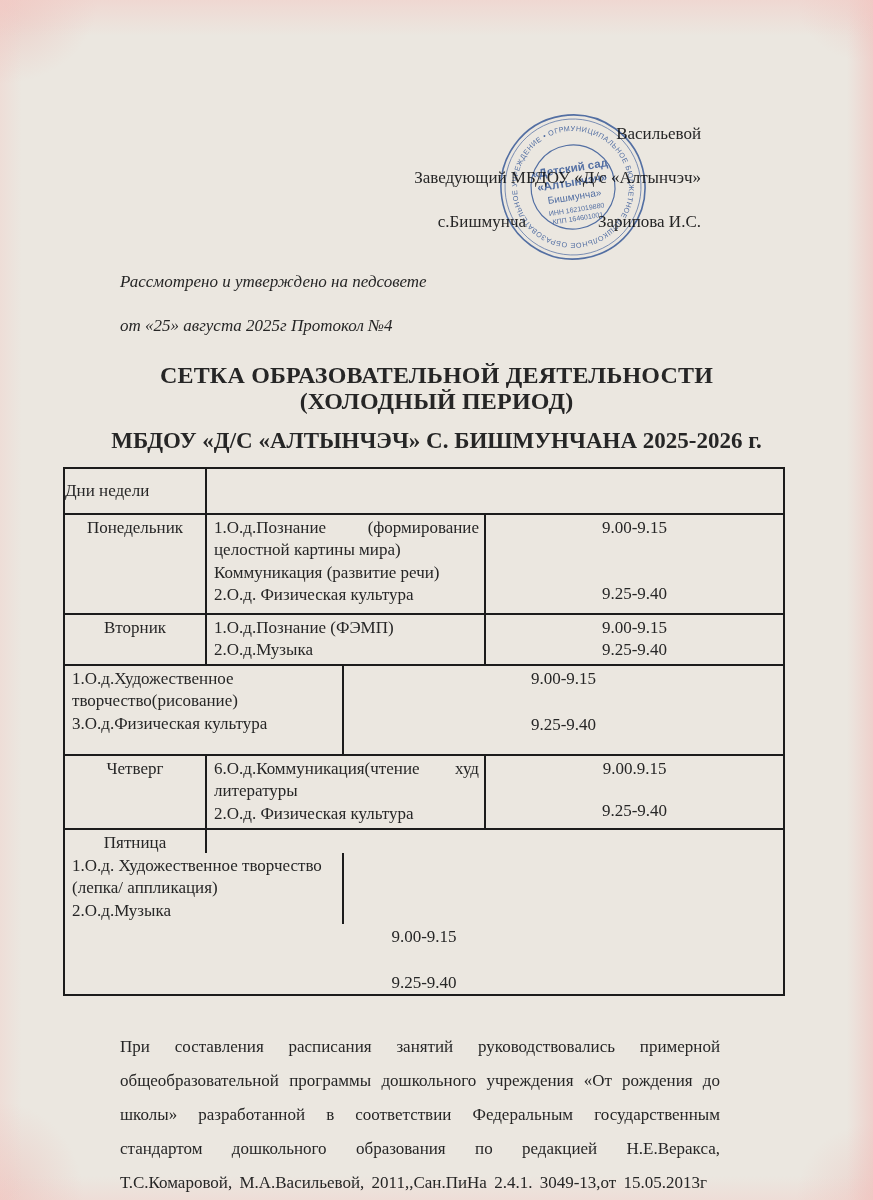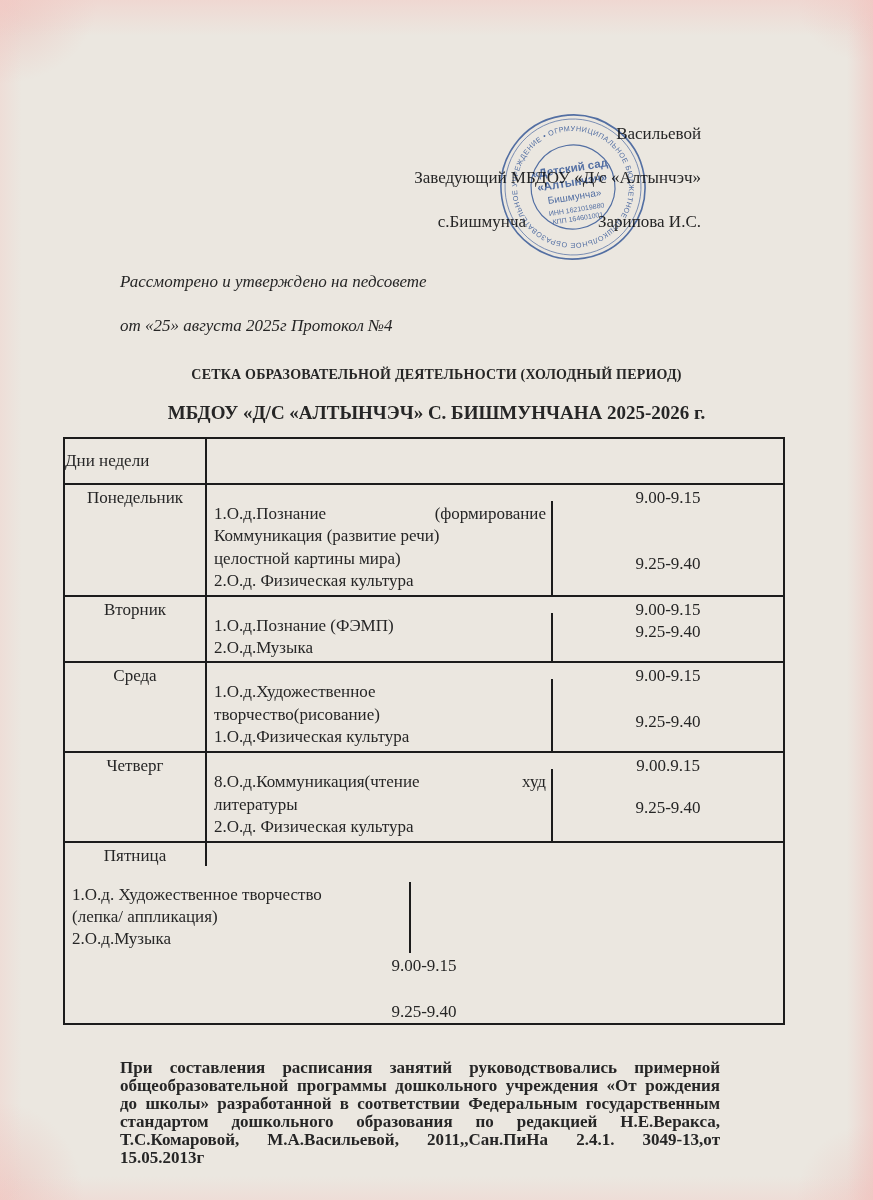--- a/index.html
+++ b/index.html
@@ -27,25 +27,25 @@
   
   .approve{ text-align:right; padding-right:172px; line-height:44px; }
   .sig-gap{display:inline-block;width:72px;}
 
   
   .reviewed{ margin:16px 0 0 120px; line-height:44px;font-style:italic; }
 
   
   .title{
     margin:14px auto 0; max-width:560px;
-    font-weight:bold; text-align:center; font-size:14px; line-height:26px;
+    font-weight:bold; text-align:center; font-size:24px; line-height:26px;
     letter-spacing:.2px;
   }
   .subtitle{
-    margin:14px auto 0; font-weight:bold; text-align:center; font-size:19px;
+    margin:14px auto 0; font-weight:bold; text-align:center; font-size:23px;
   }
 
   
   .table{
     width:718px; margin:13px 0 0 63px;
     border:2px solid #1c1c1c;
     background:transparent;
   }
   .t-header{display:flex; border-bottom:2px solid #1c1c1c; min-height:44px;}
   .th-day{
@@ -55,38 +55,38 @@
   .th-group{flex:1; display:flex; align-items:center; justify-content:center; position:relative;}
   .pen-mark{position:absolute; left:20px; top:4px; transform:rotate(-4deg); opacity:.85;}
 
   .t-row{display:flex; border-bottom:2px solid #1c1c1c;}
   .t-row:last-child{border-bottom:none;}
   .td-day{
     width:142px; border-right:2px solid #1c1c1c; box-sizing:border-box;
     text-align:center; font-weight:normal; padding-top:3px;
   }
   .td-act{
-    width:346px; border-right:2px solid #1c1c1c; box-sizing:border-box;
-    padding:2px 5px 2px 7px; line-height:22.4px;margin-top:16px;
+    width:279px; border-right:2px solid #1c1c1c; box-sizing:border-box;
+    padding:2px 5px 2px 7px; line-height:22.4px;
   }
   .al{min-height:0;}
   .jlast{text-align:justify; text-align-last:justify;}
   .td-time{flex:1; text-align:center; padding-top:2px; line-height:22px;}
   .r0{min-height:98px;} .r1{min-height:48px;} .r2{min-height:88px;}
   .r3{min-height:72px;} .r4{min-height:74px;flex-direction:column;}
   .r0 .t2{margin-top:44px;}
   .r1 .t2{margin-top:0;}
   .r2 .t2{margin-top:24px;}
   .r3 .t2{margin-top:20px;}
   .r4 .t2{margin-top:24px;}
 
   
   .footer{
     width:600px; margin:34px 0 0 120px;
-    text-align:justify; line-height:18px; word-spacing:3px;font-weight:bold;
+    text-align:justify; line-height:34px; word-spacing:3px;
   }
 
   
   .stamp{
     position:absolute; left:498px; top:112px;
     transform:rotate(-9deg);
     mix-blend-mode:multiply; opacity:.88;
     pointer-events:none;
   }
   .stamp text{font-family:"Liberation Sans","DejaVu Sans",sans-serif;}
@@ -115,22 +115,22 @@
 
     <div class="table">
       <div class="t-header">
         <div class="th-day">Дни недели</div>
       </div>
 
       <div class="t-row r0">
         <div class="td-day">Понедельник</div>
         <div class="td-act">
           <div class="al jlast">1.О.д.Познание (формирование</div>
+          <div class="al">целостной картины мира)</div>
           <div class="al">Коммуникация (развитие речи)</div>
-          <div class="al">целостной картины мира)</div>
           <div class="al">2.О.д. Физическая культура</div>
         </div>
         <div class="td-time">
           <div class="tv t1">9.00-9.15</div>
           <div class="tv t2">9.25-9.40</div>
         </div>
       </div>
 
       <div class="t-row r1">
         <div class="td-day">Вторник</div>
@@ -138,36 +138,35 @@
           <div class="al">1.О.д.Познание (ФЭМП)</div>
           <div class="al">2.О.д.Музыка</div>
         </div>
         <div class="td-time">
           <div class="tv t1">9.00-9.15</div>
           <div class="tv t2">9.25-9.40</div>
         </div>
       </div>
 
       <div class="t-row r2">
-        <div class="td-day">Среда</div>
         <div class="td-act">
           <div class="al">1.О.д.Художественное</div>
           <div class="al">творчество(рисование)</div>
-          <div class="al">1.О.д.Физическая культура</div>
+          <div class="al">3.О.д.Физическая культура</div>
         </div>
         <div class="td-time">
           <div class="tv t1">9.00-9.15</div>
           <div class="tv t2">9.25-9.40</div>
         </div>
       </div>
 
       <div class="t-row r3">
         <div class="td-day">Четверг</div>
         <div class="td-act">
-          <div class="al jlast">8.О.д.Коммуникация(чтение худ</div>
+          <div class="al jlast">6.О.д.Коммуникация(чтение худ</div>
           <div class="al">литературы</div>
           <div class="al">2.О.д. Физическая культура</div>
         </div>
         <div class="td-time">
           <div class="tv t1">9.00.9.15</div>
           <div class="tv t2">9.25-9.40</div>
         </div>
       </div>
 
       <div class="t-row r4">

